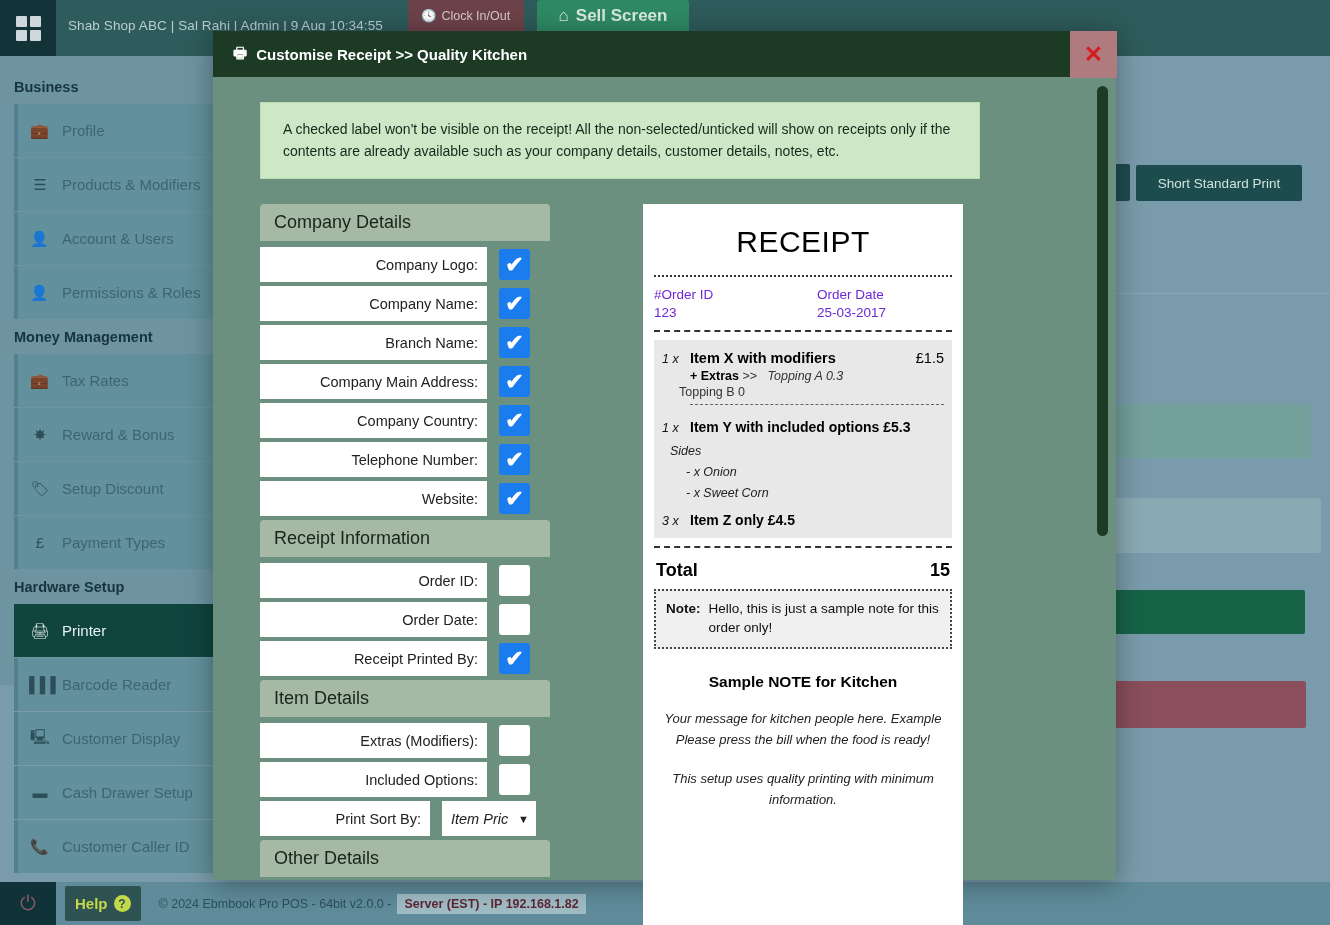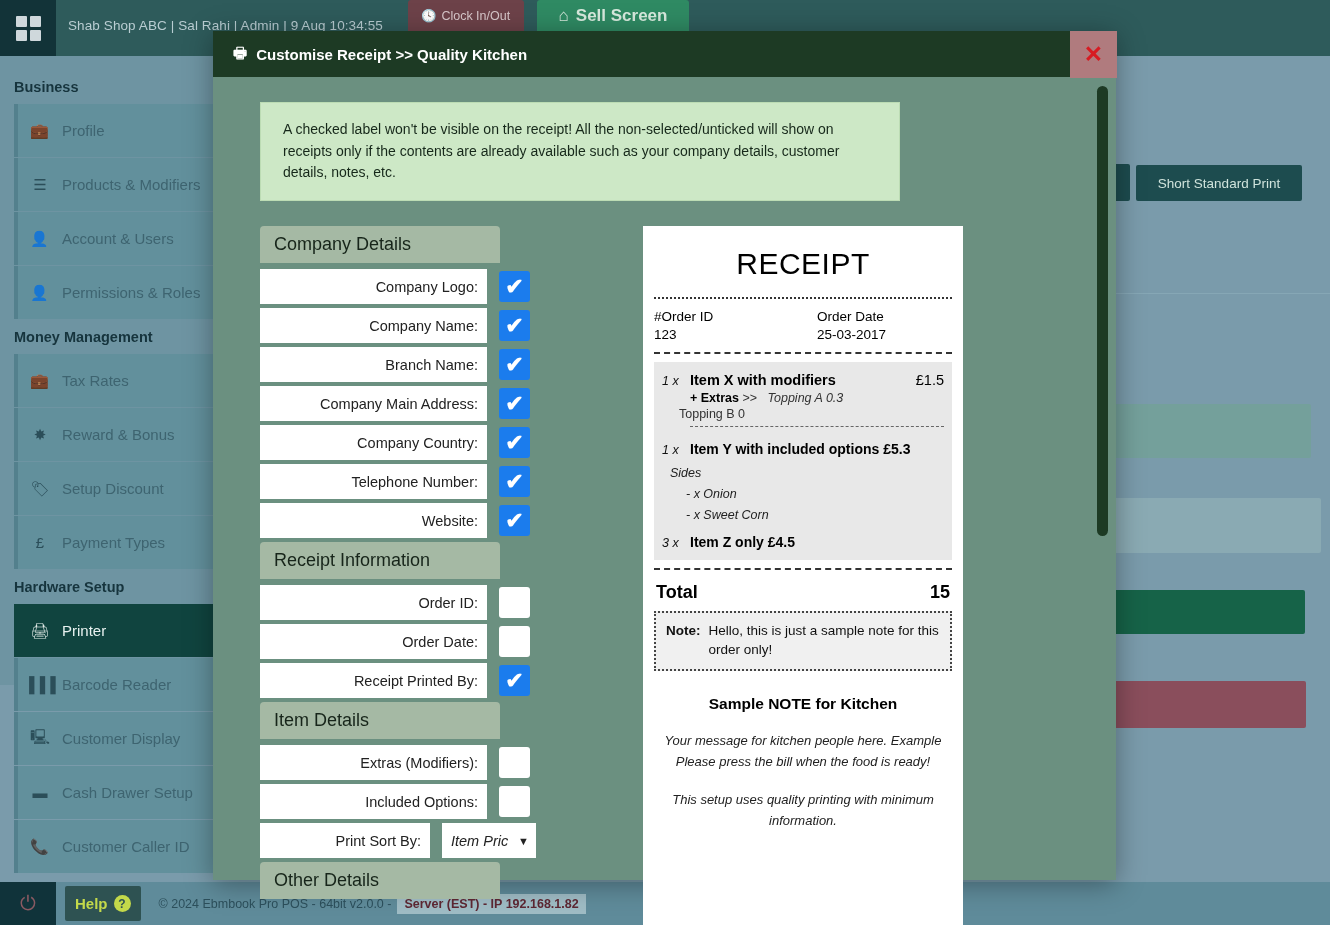--- a/index.html
+++ b/index.html
@@ -112,32 +112,32 @@
     color: #ffffff; font-size: 15px; font-weight: bold;
   }
   #modal-close {
     position: absolute; right: -1px; top: 0; width: 47px; height: 47px;
     background: #b07b7e; color: #d71b22; font-size: 23px; font-weight: bold;
     display: flex; align-items: center; justify-content: center;
   }
   #modal-body { position: relative; height: 803px; padding: 25px 30px 0 47px; }
 
   #alert-banner {
-    width: 640px; background: #cde8c6; border: 1px solid #bcdcb4;
+    width: 720px; background: #cde8c6; border: 1px solid #bcdcb4;
     padding: 16px 22px; color: #16281a; font-size: 14px; line-height: 1.55;
   }
 
   #panels { display: flex; gap: 86px; margin-top: 25px; }
 
   
   #form-col { width: 297px; }
   .sec-head {
     background: #a5b9a4; color: #17251a; font-size: 18px;
     padding: 8px 0 8px 14px; border-radius: 4px 4px 0 0;
-    width: 240px; margin-bottom: 6px;
+    width: 290px; margin-bottom: 6px;
   }
   .frow { display: flex; align-items: center; gap: 12px; margin-bottom: 4px; }
   .frow-label {
     flex: 0 0 227px; background: #ffffff; height: 35px;
     display: flex; align-items: center; justify-content: flex-end;
     padding-right: 9px; color: #222; font-size: 14.5px;
   }
   .cb {
     width: 31px; height: 31px; border-radius: 3px;
     display: flex; align-items: center; justify-content: center;
@@ -153,21 +153,21 @@
   .select-box .chev { font-size: 11px; font-style: normal; }
 
   
   #receipt {
     width: 320px; background: #ffffff; padding: 16px 11px 12px 11px;
     height: 846px; position: relative;
   }
   #receipt-title { text-align: center; font-size: 30px; letter-spacing: .5px; color: #000; margin: 5px 0 16px; }
   .dot-sep { border-top: 2px dotted #333; margin: 0 0 10px; }
   .dash-sep { border-top: 2px dashed #333; margin: 8px 0; }
-  #order-head { display: flex; font-size: 13.5px; color: #000000; margin-bottom: 10px; align-items: center; }
+  #order-head { display: flex; font-size: 13.5px; color: #6d28d9; margin-bottom: 10px; align-items: center; }
   #order-head .oh-col { width: 50%; }
   #order-head .oh-col.right { padding-left: 14px; }
   .oh-val { margin-top: 3px; }
   #items-box { background: #e8e8e8; padding: 10px 8px; }
   .it-line { display: flex; align-items: baseline; }
   .it-qty { font-style: italic; font-size: 12.5px; width: 28px; color: #111; }
   .it-name { font-weight: bold; font-size: 14.5px; color: #000; flex: 1; }
   .it-price { font-size: 14.5px; color: #000; }
   .it-name-inline { font-weight: bold; font-size: 14px; color: #000; }
   .it-sub { font-size: 12.5px; color: #333; margin-left: 28px; margin-top: 3px; }

